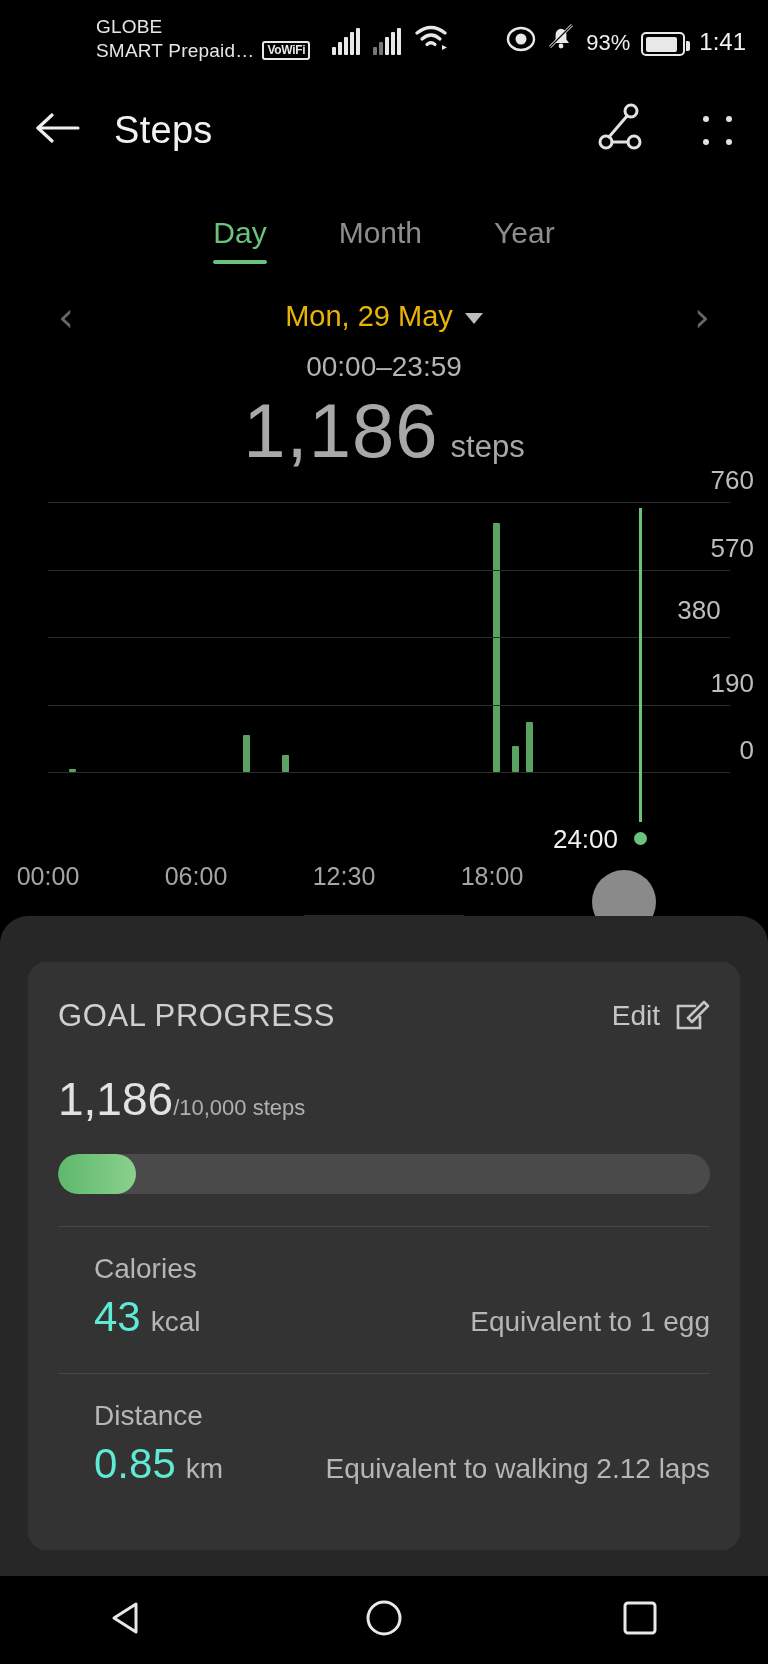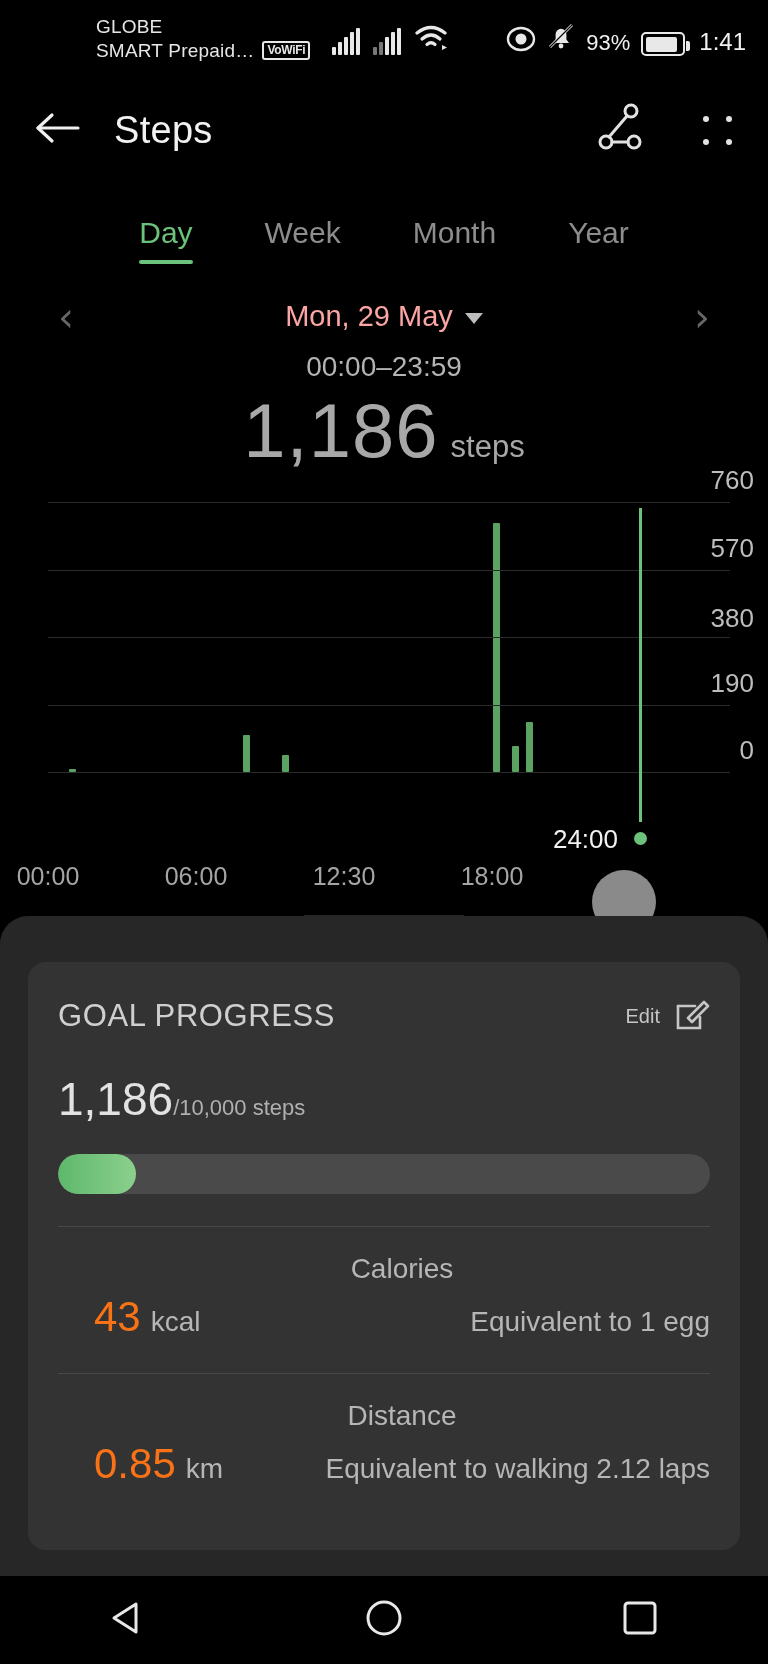--- a/index.html
+++ b/index.html
@@ -85,21 +85,21 @@
     display:flex; align-items:center; justify-content:center;
     margin-top:38px; padding:0 50px; position:relative;
   }
   .chev{
     font-size:40px; color:#666; line-height:1; width:40px; text-align:center;
     font-family:"DejaVu Sans", sans-serif;
   }
   .chev.left{ position:absolute; left:46px; }
   .chev.right{ position:absolute; right:46px; }
   .datelabel{ display:flex; align-items:center; gap:12px; }
-  .datelabel .d{ font-size:29px; color:#fca5a5; }
+  .datelabel .d{ font-size:29px; color:#eab308; }
   .caret{
     width:0; height:0; border-left:9px solid transparent; border-right:9px solid transparent;
     border-top:11px solid #bdbdbd; margin-top:4px;
   }
   .timerange{
     text-align:center; font-size:28px; color:#b4b4b4; margin-top:18px;
   }
   .bignum{
     text-align:center; margin-top:4px; display:flex; align-items:baseline; justify-content:center; gap:12px;
   }
@@ -130,54 +130,54 @@
   .xlab{
     position:absolute; font-size:25px; color:#a5a5a5; transform:translateX(-50%);
   }
   .thumb{
     position:absolute; width:64px; height:64px; border-radius:50%; background:#8a8a8a;
   }
 
   
   .sheet{
     position:absolute; left:0; right:0; top:916px; bottom:88px;
-    background:#272727; border-radius:28px 28px 0 0;text-align:center;
+    background:#272727; border-radius:28px 28px 0 0;
   }
   .sheet-notch{
     position:absolute; top:-1px; left:50%; transform:translateX(-50%);
     width:160px; height:36px; background:#272727;
     border-radius:0 0 80px 80px;
   }
   .card{
     position:absolute; left:28px; right:28px; top:46px; bottom:26px;
     background:#333333; border-radius:18px; padding:34px 30px 0 30px;
   }
   .card-head{ display:flex; align-items:center; }
   .card-title{ font-size:31px; color:#cfcfcf; letter-spacing:.6px; }
   .edit{ margin-left:auto; display:flex; align-items:center; gap:14px; }
-  .edit .t{ font-size:20px; color:#c6c6c6; }
+  .edit .t{ font-size:28px; color:#c6c6c6; }
 
   .goalrow{ display:flex; align-items:baseline; margin-top:36px; }
   .goal-big{ font-size:46px; color:#e2e2e2; }
   .goal-small{ font-size:22px; color:#b0b0b0; }
 
   .progress{
     margin-top:28px; height:40px; background:#4a4a4a; border-radius:20px; overflow:hidden;
   }
   .progress i{
     display:block; height:100%; border-radius:20px;
     background:linear-gradient(90deg,#5eb86c,#8bd08d);
   }
 
   .divider{ height:1px; background:#474747; margin:32px 0 0 0; }
 
   .metric{ margin-top:26px;margin-left:36px; }
   .metric-label{ font-size:28px; color:#b6b6b6; }
   .metric-row{ display:flex; align-items:baseline; margin-top:8px; }
-  .metric-val{ font-size:42px; color:#f97316; }
+  .metric-val{ font-size:42px; color:#5eead4; }
   .metric-unit{ font-size:28px; color:#b6b6b6; margin-left:10px; }
   .metric-eq{ margin-left:auto; font-size:28px; color:#b6b6b6; }
 
   
   .navbar{
     position:absolute; left:0; right:0; bottom:0; height:88px;
     background:#000; display:flex; align-items:center; justify-content:space-around;
   }
 </style>
 </head>
@@ -264,21 +264,20 @@
         <i></i>
         <i></i>
         <i></i>
         <i></i>
       </span>
   </div>
 </div>
 
 <div class="tabs">
   <div class="tab active">Day</div>
-  <div class="tab">Week</div>
   <div class="tab">Month</div>
   <div class="tab">Year</div>
 </div>
 
 <div class="datenav">
   <span class="chev left">‹</span>
   <div class="datelabel">
     <span class="d">Mon, 29 May</span>
     <span class="caret"></span>
   </div>
@@ -307,21 +306,21 @@
       <div class="gridline" style="top: 135px;"></div>
       <div class="gridline" style="top: 202.5px;"></div>
       <div class="gridline" style="top: 270px;"></div>
       <div class="cursorline" style="left: calc(100% - 1.5px);"></div>
       <div class="cursordot" style="left: calc(100% - 6.5px); top: 330px;"></div>
       <div class="cursorlabel" style="left: calc(100% - 22px); top: 337px;">24:00</div>
     </div>
   <div id="chart-ylabels">
       <div class="ylab" style="top: -22px;">760</div>
       <div class="ylab" style="top: 45.5px;">570</div>
-      <div class="ylab" style="top: 116px;">380</div>
+      <div class="ylab" style="top: 108px; text-align: center;">380</div>
       <div class="ylab" style="top: 180.5px;">190</div>
       <div class="ylab" style="top: 248px;">0</div>
     </div>
   <div id="chart-xlabels">
       <div class="xlab" style="left: calc(0% + 48px); top: 360px;">00:00</div>
       <div class="xlab" style="left: calc(25% + 4px); top: 360px;">06:00</div>
       <div class="xlab" style="left: calc(50% - 40px); top: 360px;">12:30</div>
       <div class="xlab" style="left: calc(75% - 84px); top: 360px;">18:00</div>
     </div>
   <div class="thumb" id="chart-thumb" style="left: 592px; top: 368px;"></div>

